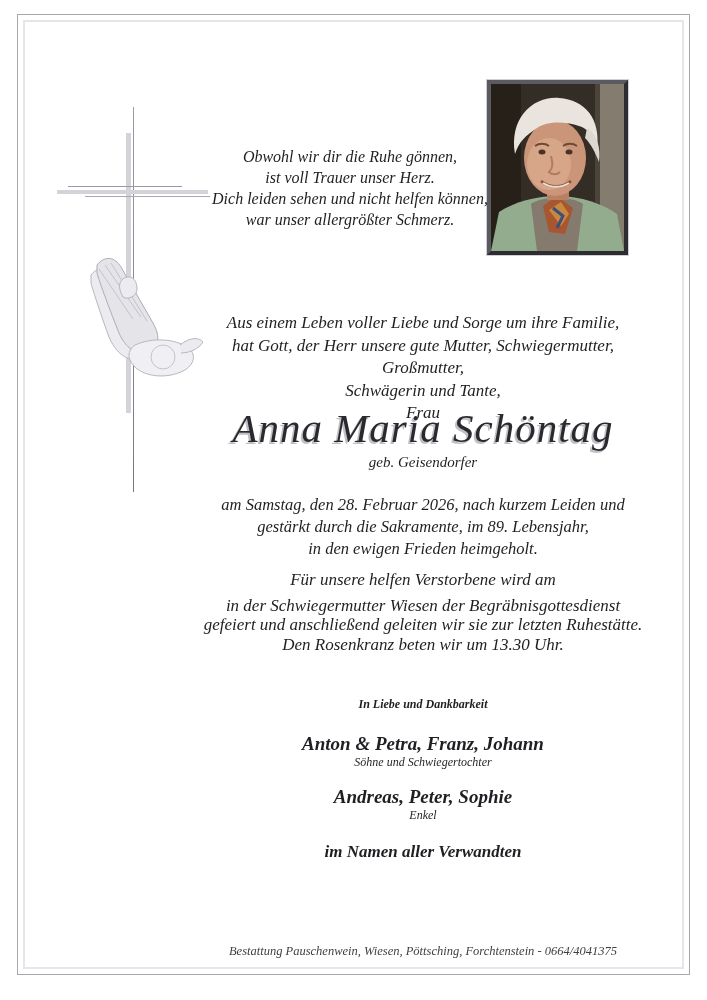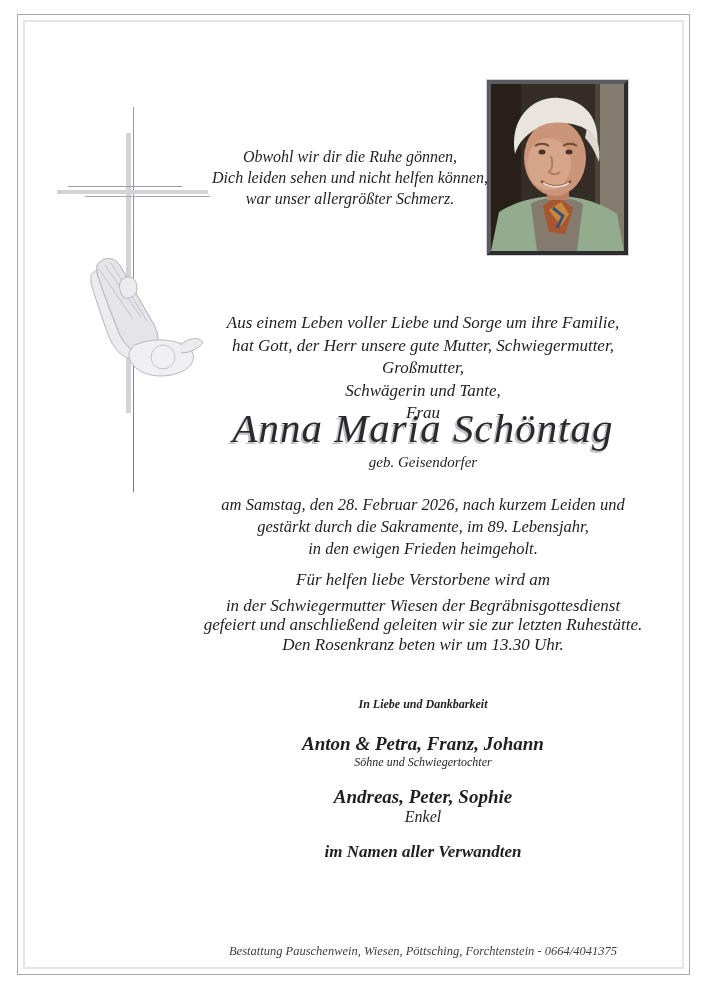--- a/index.html
+++ b/index.html
@@ -41,21 +41,21 @@
   .maiden{top:454px;font-size:15px;}
   .death{top:494px;font-size:16.5px;line-height:22px;}
   .service{top:570px;font-size:17px;line-height:19.5px;}
   .service .sv-intro{margin:0 0 6px 0;}
   .service .sv-highlight{margin:0 0 9px 0;font-weight:bold;font-size:18px;}
   .service p{margin:0;}
   .gratitude{top:697px;font-size:12px;font-weight:bold;}
   .family1-names{top:733px;font-size:19px;font-weight:bold;}
   .family1-rel{top:755px;font-size:12px;}
   .family2-names{top:786px;font-size:19px;font-weight:bold;}
-  .family2-rel{top:808px;font-size:16px;}
+  .family2-rel{top:808px;font-size:12px;}
   .in-name-of{top:842px;font-size:17px;font-weight:bold;}
   .footer{top:944px;font-size:12.5px;color:#404040;}
   .copyright{
     position:absolute;right:16px;top:1029px;font-size:13px;font-style:normal;
     color:#aeaeb4;letter-spacing:0.5px;
   }
 </style>
 </head>
 <body>
 
@@ -106,20 +106,21 @@
       <ellipse cx="51" cy="68" rx="3.5" ry="2.5" fill="#4a3226"></ellipse>
       <ellipse cx="78" cy="68" rx="3.5" ry="2.5" fill="#4a3226"></ellipse>
       <path d="M60 72 C62 80 62 84 58 88 C61 91 66 91 69 88" stroke="#b27a5e" stroke-width="2" fill="none"></path>
       <path d="M50 97 C58 104 72 104 80 97" stroke="#8a4f39" stroke-width="2.5" fill="none"></path>
       <path d="M52 99 C60 104 70 104 78 99" stroke="#e8e0d5" stroke-width="2" fill="none"></path>
     </svg>
   </div>
 
   <div class="txt poem">
     <div>Obwohl wir dir die Ruhe gönnen,</div>
+    <div>ist voll Trauer unser Herz.</div>
     <div>Dich leiden sehen und nicht helfen können,</div>
     <div>war unser allergrößter Schmerz.</div>
   </div>
 
   <div class="txt main-col intro">
     <div>Aus einem Leben voller Liebe und Sorge um ihre Familie,</div>
     <div>hat Gott, der Herr unsere gute Mutter, Schwiegermutter, Großmutter,</div>
     <div>Schwägerin und Tante,</div>
     <div>Frau</div>
   </div>
@@ -127,21 +128,21 @@
   <div class="txt main-col name">Anna Maria Schöntag</div>
   <div class="txt main-col maiden">geb. Geisendorfer</div>
 
   <div class="txt main-col death">
     <div>am Samstag, den 28. Februar 2026, nach kurzem Leiden und</div>
     <div>gestärkt durch die Sakramente, im 89. Lebensjahr,</div>
     <div>in den ewigen Frieden heimgeholt.</div>
   </div>
 
   <div class="txt main-col service">
-    <p class="sv-intro">Für helfen liebe Verstorbene wird am</p>
+    <p class="sv-intro">Für unsere helfen Verstorbene wird am</p>
     <p>in der Schwiegermutter Wiesen der Begräbnisgottesdienst</p>
     <p>gefeiert und anschließend geleiten wir sie zur letzten Ruhestätte.</p>
     <p>Den Rosenkranz beten wir um 13.30 Uhr.</p>
   </div>
 
   <div class="txt main-col gratitude">In Liebe und Dankbarkeit</div>
 
   <div class="txt main-col family1-names">Anton &amp; Petra, Franz, Johann</div>
   <div class="txt main-col family1-rel">Söhne und Schwiegertochter</div>
 

